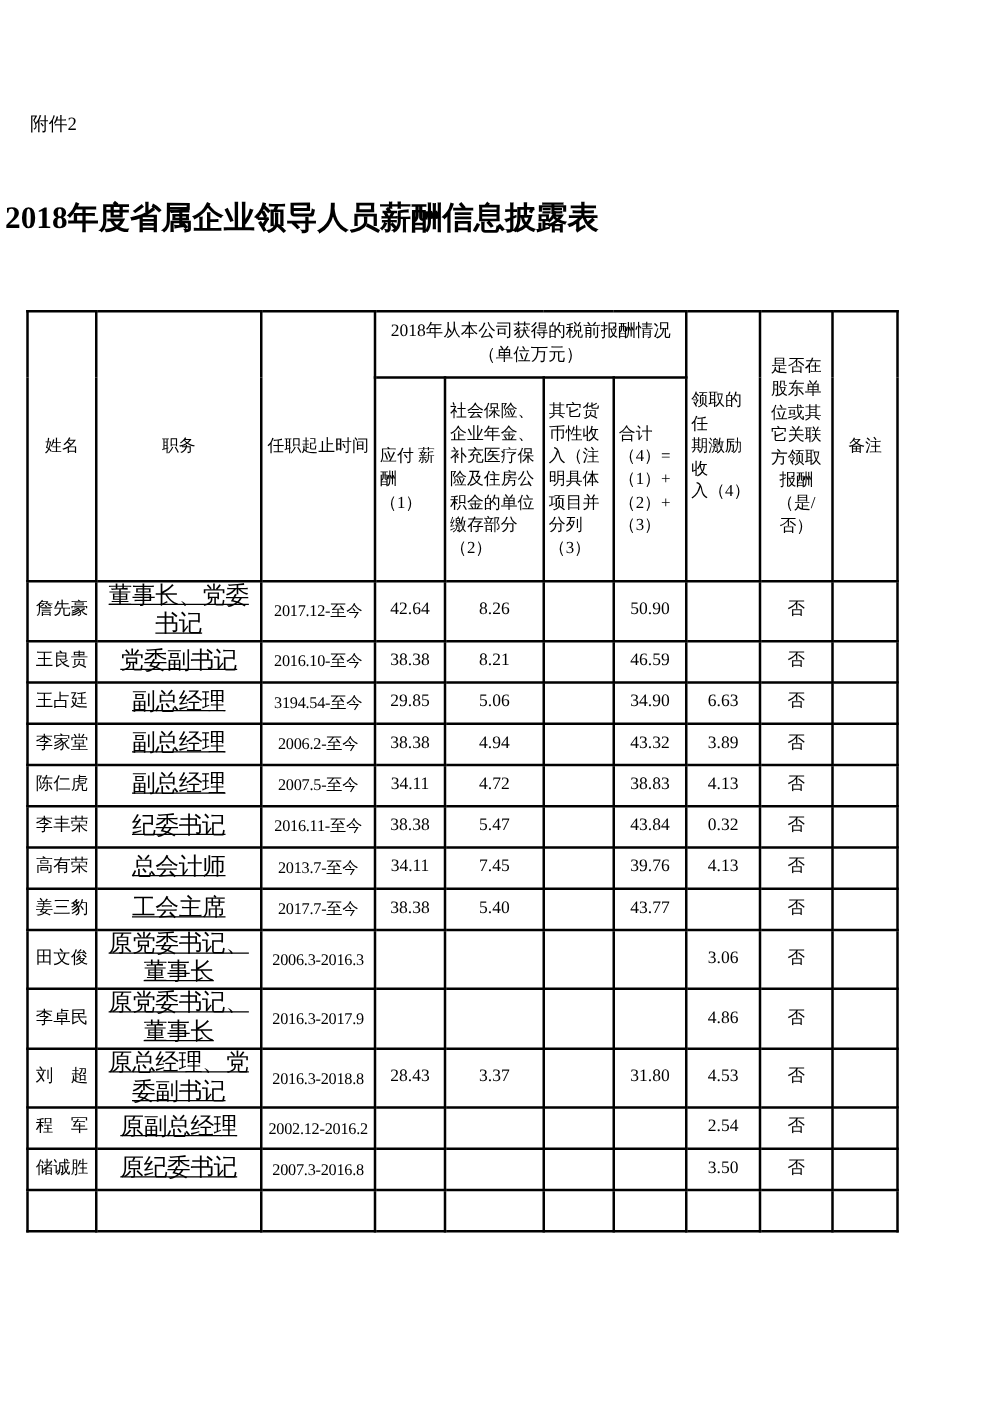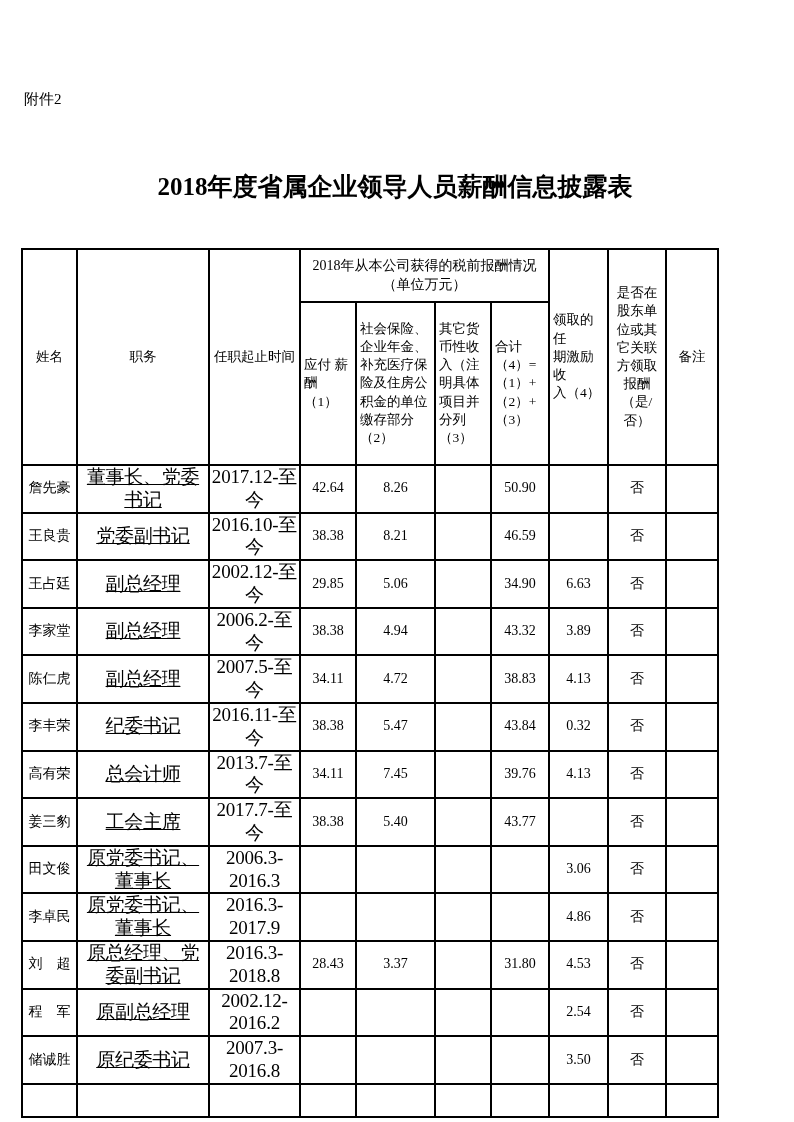--- a/index.html
+++ b/index.html
@@ -10,21 +10,21 @@
     font-family:"Liberation Serif","DejaVu Serif",serif;
     color:#000;
     overflow:hidden;
   }
   .attachment{
     position:absolute;left:24px;top:90px;
     font-size:15px;
   }
   .doc-title{
     position:absolute;left:0;top:153px;width:756px;
-    margin:17px;text-align:center;
+    margin:4px;text-align:left;
     font-size:25px;font-weight:bold;
   }
   .tbl-wrap{position:absolute;left:21px;top:248px;}
   table{
     border-collapse:collapse;table-layout:fixed;
     width:696px;
   }
   th,td{
     border:2px solid #000;
     vertical-align:middle;
@@ -34,21 +34,21 @@
   th{font-weight:normal;font-size:13.5px;line-height:1.35;}
   .pre{white-space:pre-line;}
   .th-c{text-align:center;border-radius:20px;}
   .th-l{text-align:left;padding-left:3px;padding-right:1px;}
   .group-h{font-size:14px;}
   .hrow-a{height:53px;}
   .hrow-b{height:163px;}
   tbody tr{height:33px;}
   td{font-size:14px;text-align:center;line-height:1.2;}
   td.pos{font-size:19px;letter-spacing:-0.3px;text-decoration:underline;}
-  td.ten{font-size:19px;letter-spacing:-0.2px;}
+  td.ten{font-size:13px;letter-spacing:-0.2px;}
 </style>
 </head>
 <body>
 
 <div class="page">
 
   <div class="attachment">附件2</div>
 
   <h1 class="doc-title">2018年度省属企业领导人员薪酬信息披露表</h1>
 
@@ -132,21 +132,21 @@
     <td>8.21</td>
     <td></td>
     <td>46.59</td>
     <td></td>
     <td>否</td>
     <td></td>
   </tr>
           <tr>
     <td>王占廷</td>
     <td class="pos">副总经理</td>
-    <td class="ten">2002.12-至今</td>
+    <td class="ten">3194.54-至今</td>
     <td>29.85</td>
     <td>5.06</td>
     <td></td>
     <td>34.90</td>
     <td>6.63</td>
     <td>否</td>
     <td></td>
   </tr>
           <tr>
     <td>李家堂</td>

